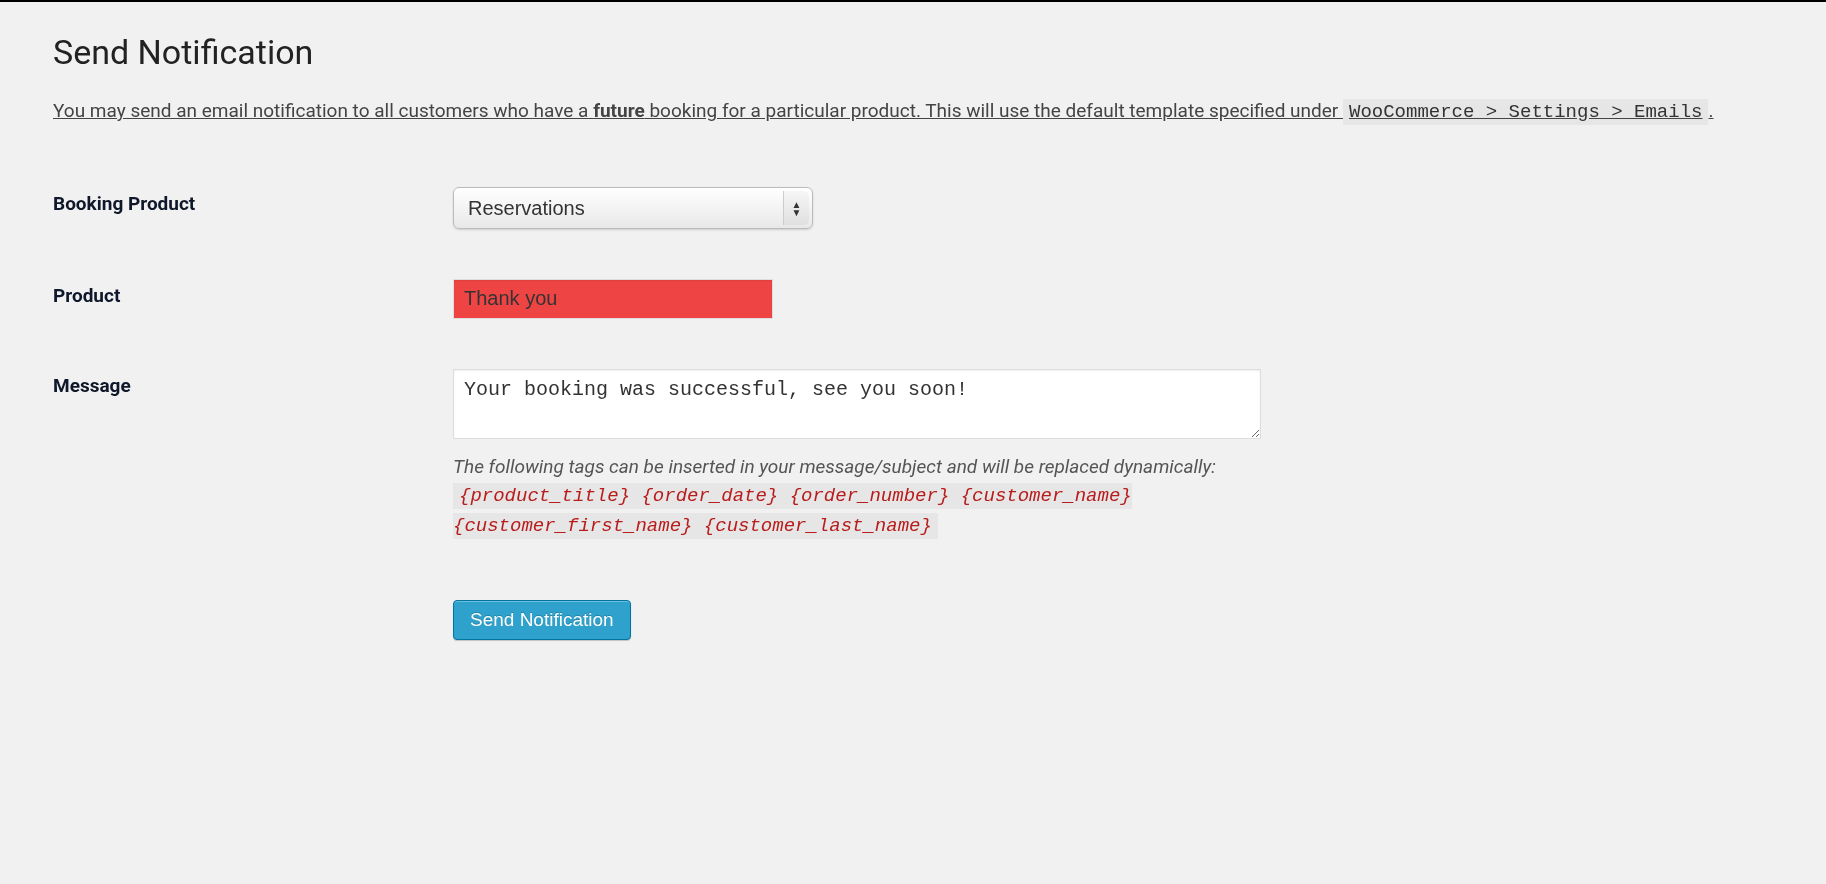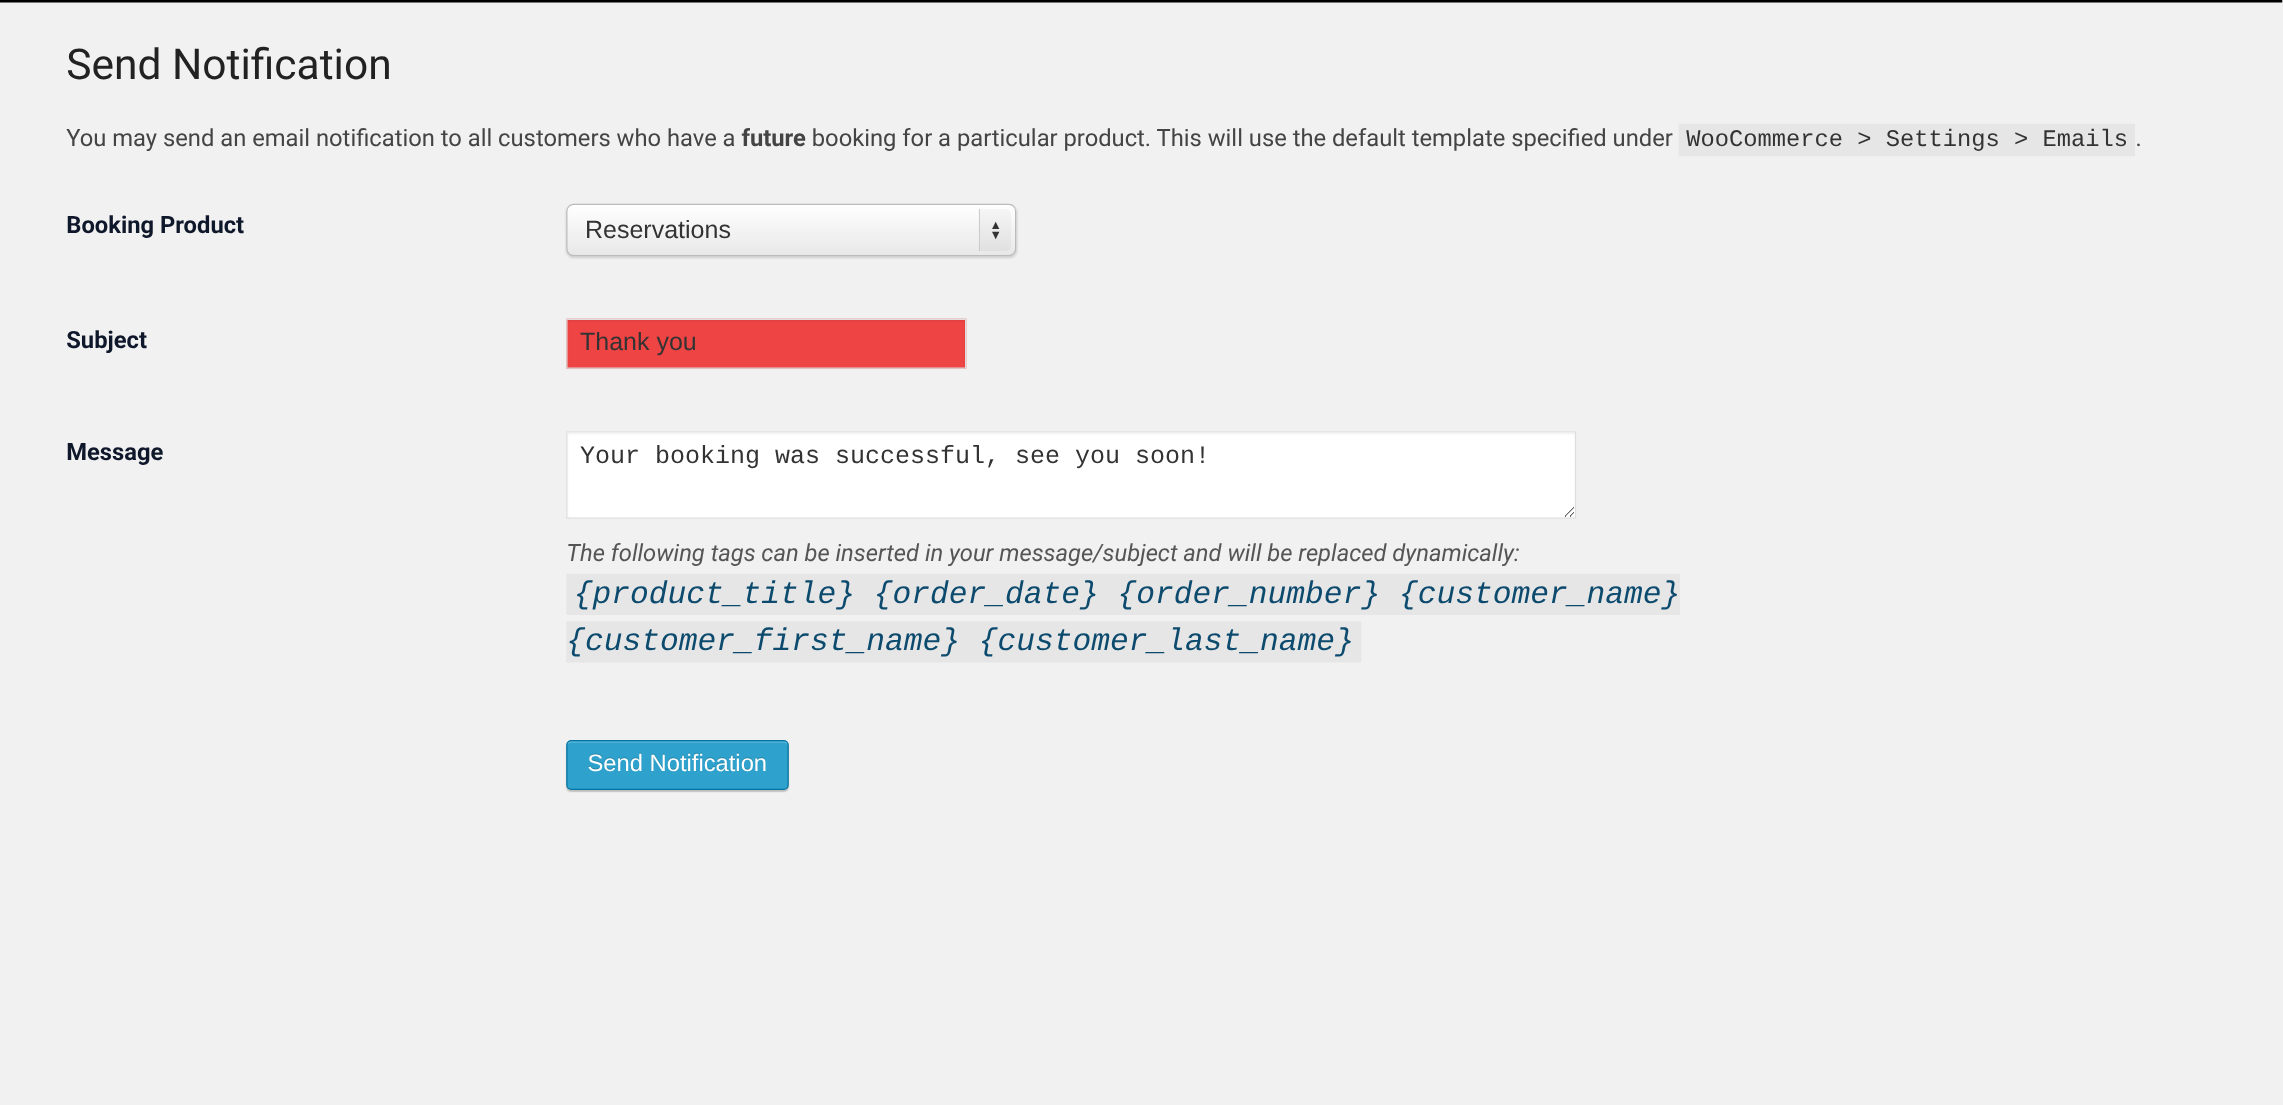--- a/index.html
+++ b/index.html
@@ -16,22 +16,23 @@
     h1 {
       font-size: 34px;
       font-weight: 400;
       color: #222;
       margin-bottom: 25px;
     }
     .description {
       font-size: 19px;
       color: #444;
       line-height: 1.5;
-      margin-bottom: 26px;
+      margin-bottom: 50px;
       max-width: 1700px;
+      text-decoration: underline;
     }
     .description b { font-weight: 700; }
     code {
       font-family: "Courier New", Courier, monospace;
       background: #e6e6e6;
       padding: 2px 6px;
       font-size: 19px;
       color: #333;
     }
     .form-table {
@@ -114,23 +115,23 @@
     .help {
       font-style: italic;
       font-size: 19px;
       color: #555;
       margin-top: 10px;
       max-width: 900px;
       line-height: 1.5;
     }
     .help code {
       font-style: italic;
-      font-size: 25px;
+      font-size: 19px;
       background: #e6e6e6;
-      color: #0c4a6e;
+      color: #b91c1c;
     }
     .button-primary {
       display: inline-block;
       background: #2ea2cc;
       border: 1px solid #0074a2;
       color: #fff;
       font-size: 19px;
       padding: 8px 16px;
       border-radius: 4px;
       cursor: pointer;
@@ -159,21 +160,21 @@
             <option>Reservations</option>
           </select>
           <div class="select-arrows">
             <span>▲</span>
                 <span>▼</span>
           </div>
         </div>
       </td>
     </tr>
     <tr>
-      <th>Subject</th>
+      <th>Product</th>
       <td>
         <input type="text" value="Thank you" style="">
       </td>
     </tr>
     <tr>
       <th>Message</th>
       <td>
         <textarea style="">Your booking was successful, see you soon!</textarea>
         <p class="help">
           <span>The following tags can be inserted in your message/subject and will be replaced dynamically: </span><code>{product_title} {order_date} {order_number} {customer_name} {customer_first_name} {customer_last_name}</code>

